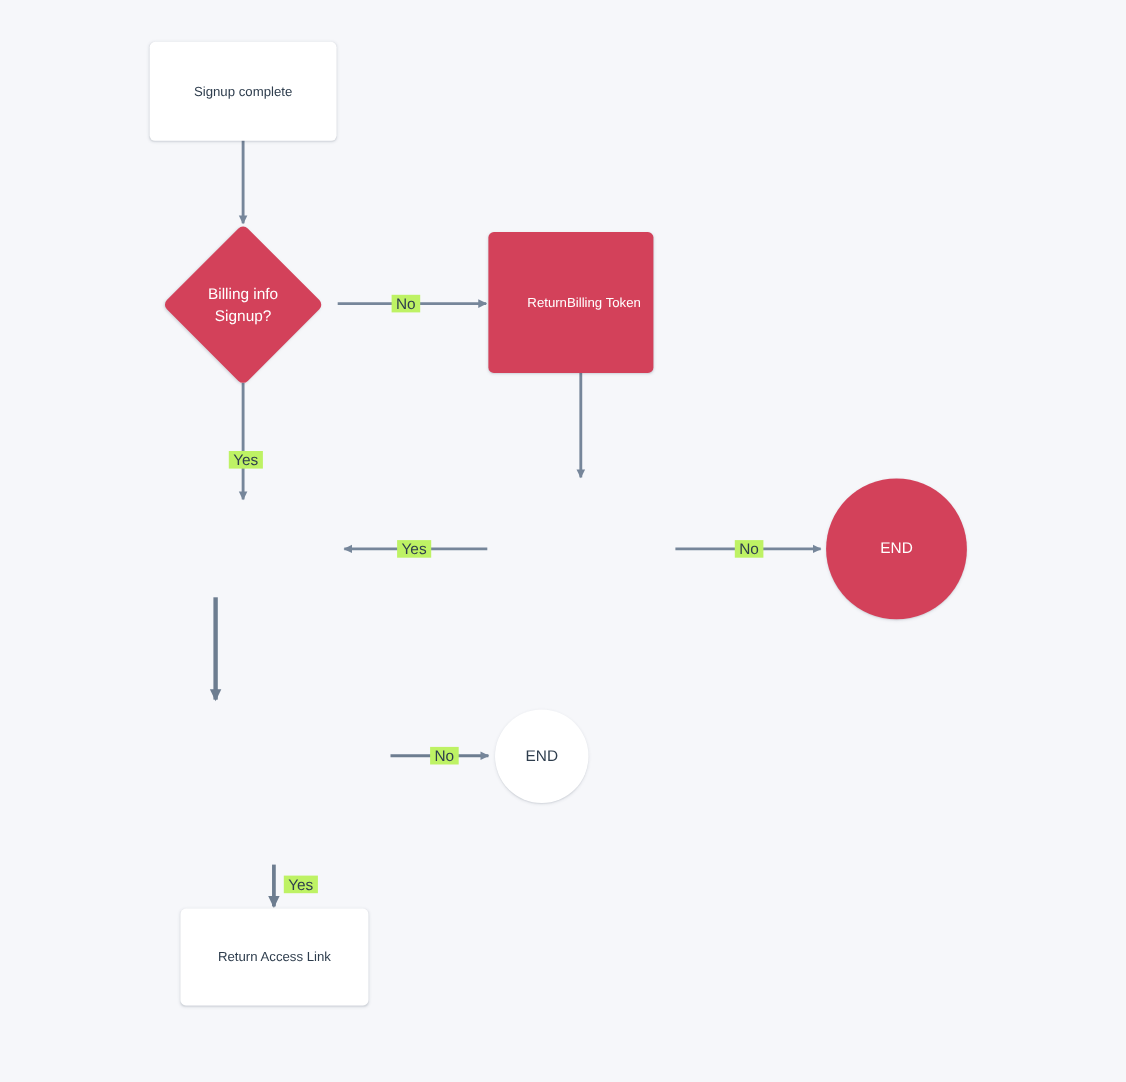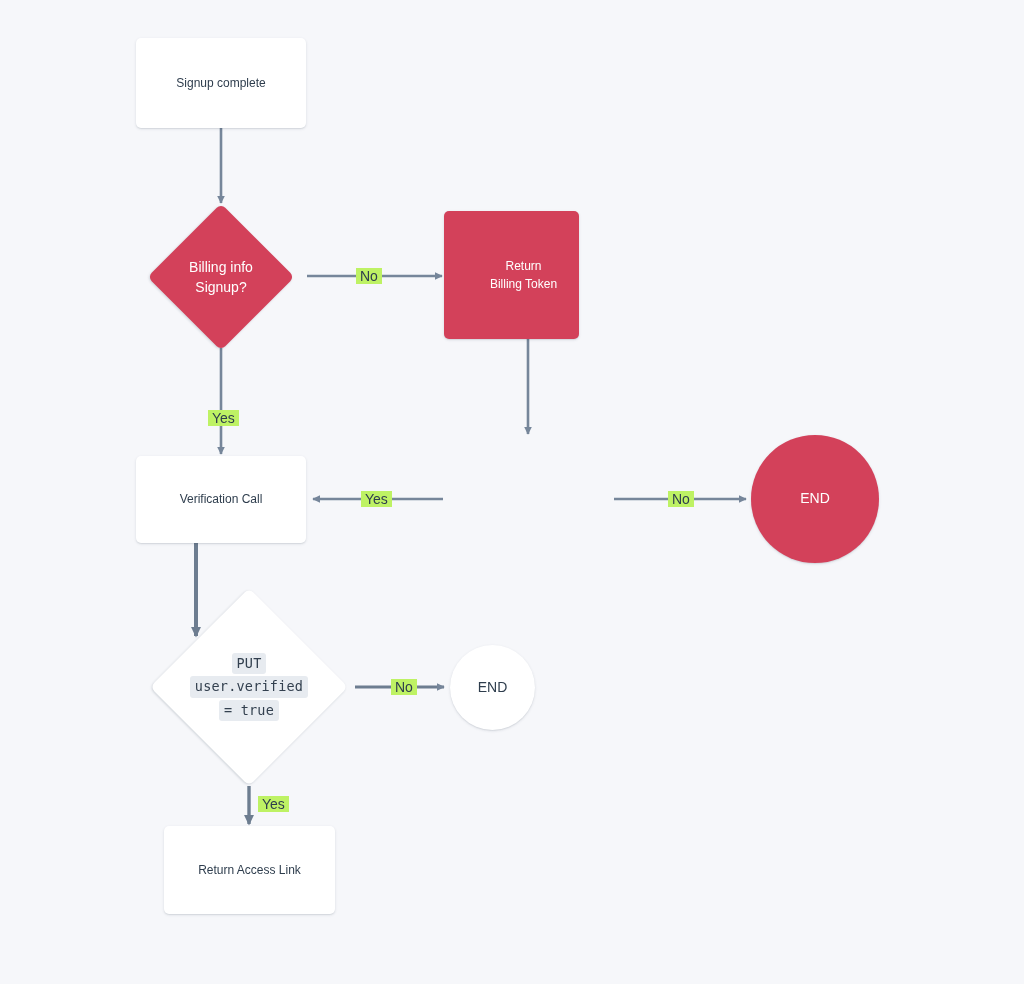--- a/index.html
+++ b/index.html
@@ -164,42 +164,31 @@
   </div>
 
   <div class="diamond accent" style="left:135px; top:204px; width:172px; height:146px;">
     <div class="dshape" style="width:104px; height:104px;"></div>
     <div class="dlabel t14">
       <span>Billing info</span>
       <span>Signup?</span>
     </div>
   </div>
 
-  <div class="node rect accent t15" style="left:444px; top:211px; width:135px; height:128px; flex-direction:column; line-height:1.5;padding-left:24px;">
+  <div class="node rect accent t15" style="left:444px; top:211px; width:150px; height:128px; flex-direction:row; line-height:1.5;padding-left:24px;">
     <span>Return</span>
     <span>Billing Token</span>
   </div>
 
 
   <div class="node circle accent t14" style="left:751px; top:435px; width:128px; height:128px;">
     <span class="nlabel">END</span>
   </div>
 
-  <div class="node rect light t15" style="left:136px; top:456px; width:170px; height:87px;">
-    <span class="nlabel">Verification Call</span>
-  </div>
-
-  <div class="diamond light" style="left:143px; top:588px; width:212px; height:198px;">
-    <div class="dshape" style="width:140px; height:140px;"></div>
-    <div class="dlabel">
-      <span class="codeline">PUT</span>
-      <span class="codeline">user.verified</span>
-      <span class="codeline">= true</span>
-    </div>
-  </div>
+
 
   <div class="node circle light t14" style="left:450px; top:645px; width:85px; height:85px;">
     <span class="nlabel">END</span>
   </div>
 
   <div class="node rect light t15" style="left:164px; top:826px; width:171px; height:88px;">
     <span class="nlabel">Return Access Link</span>
   </div>
 
   <div class="edge-label" style="left:356px; top:268px;">No</div>

